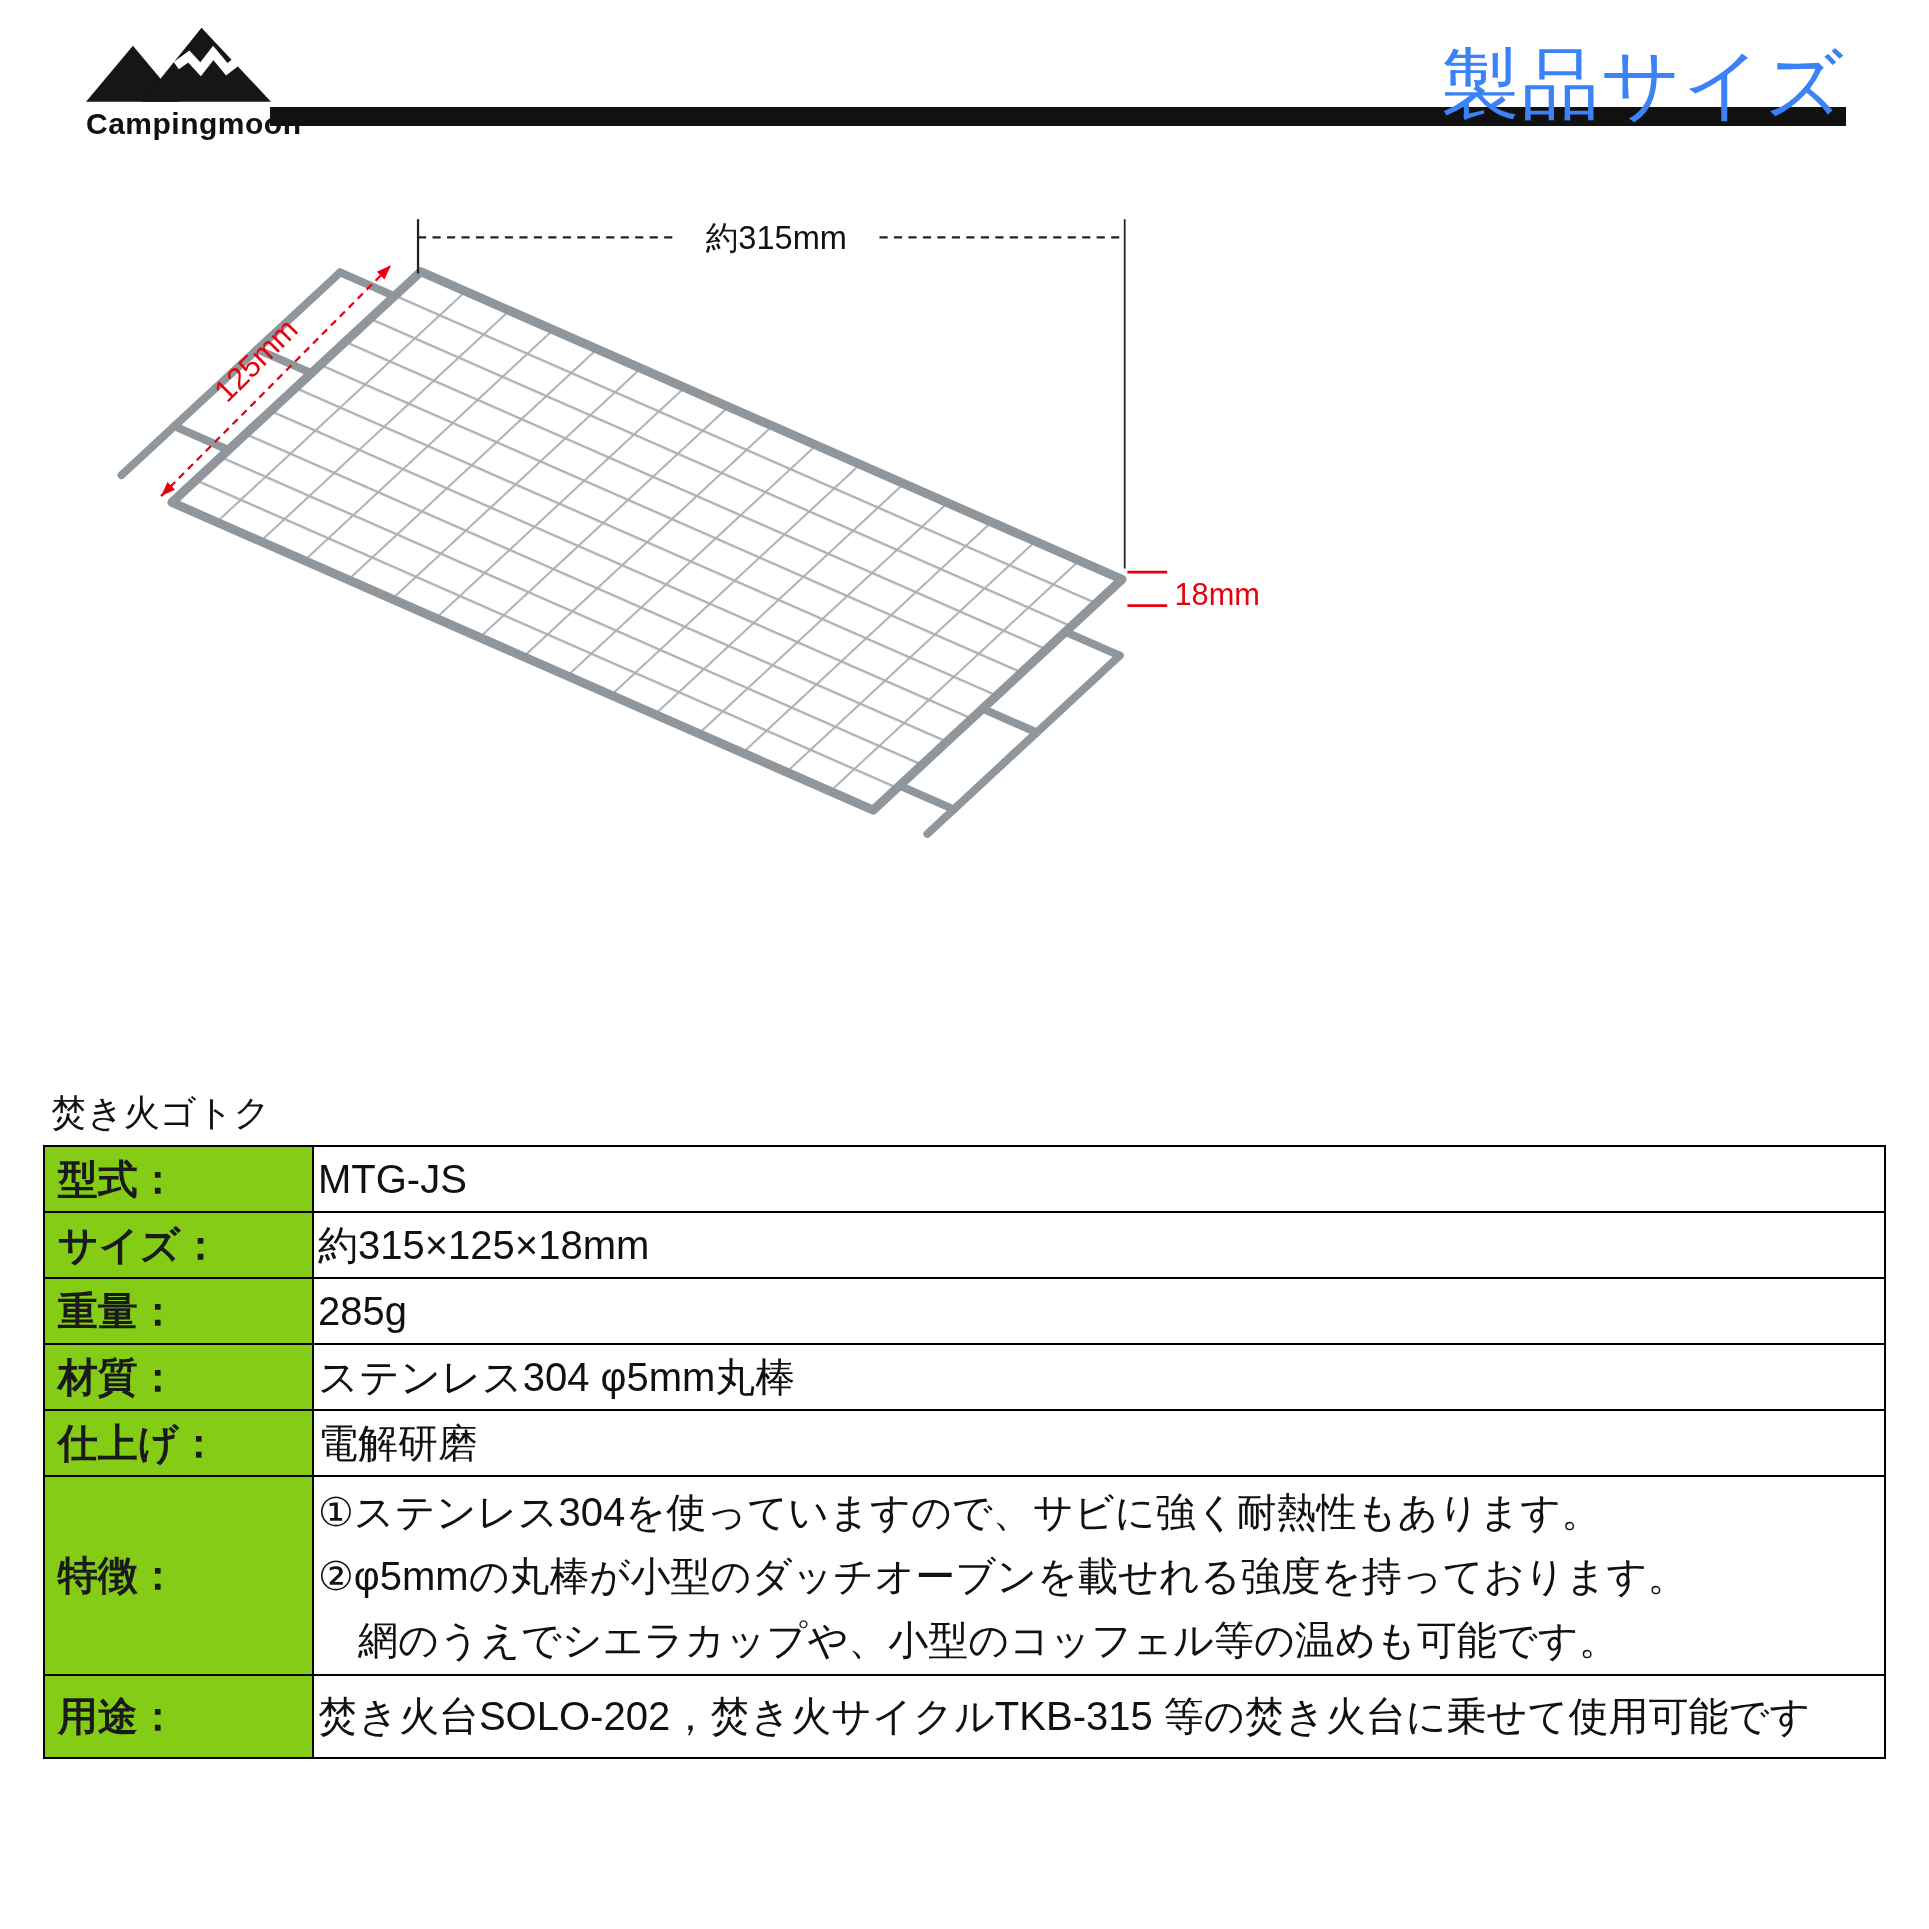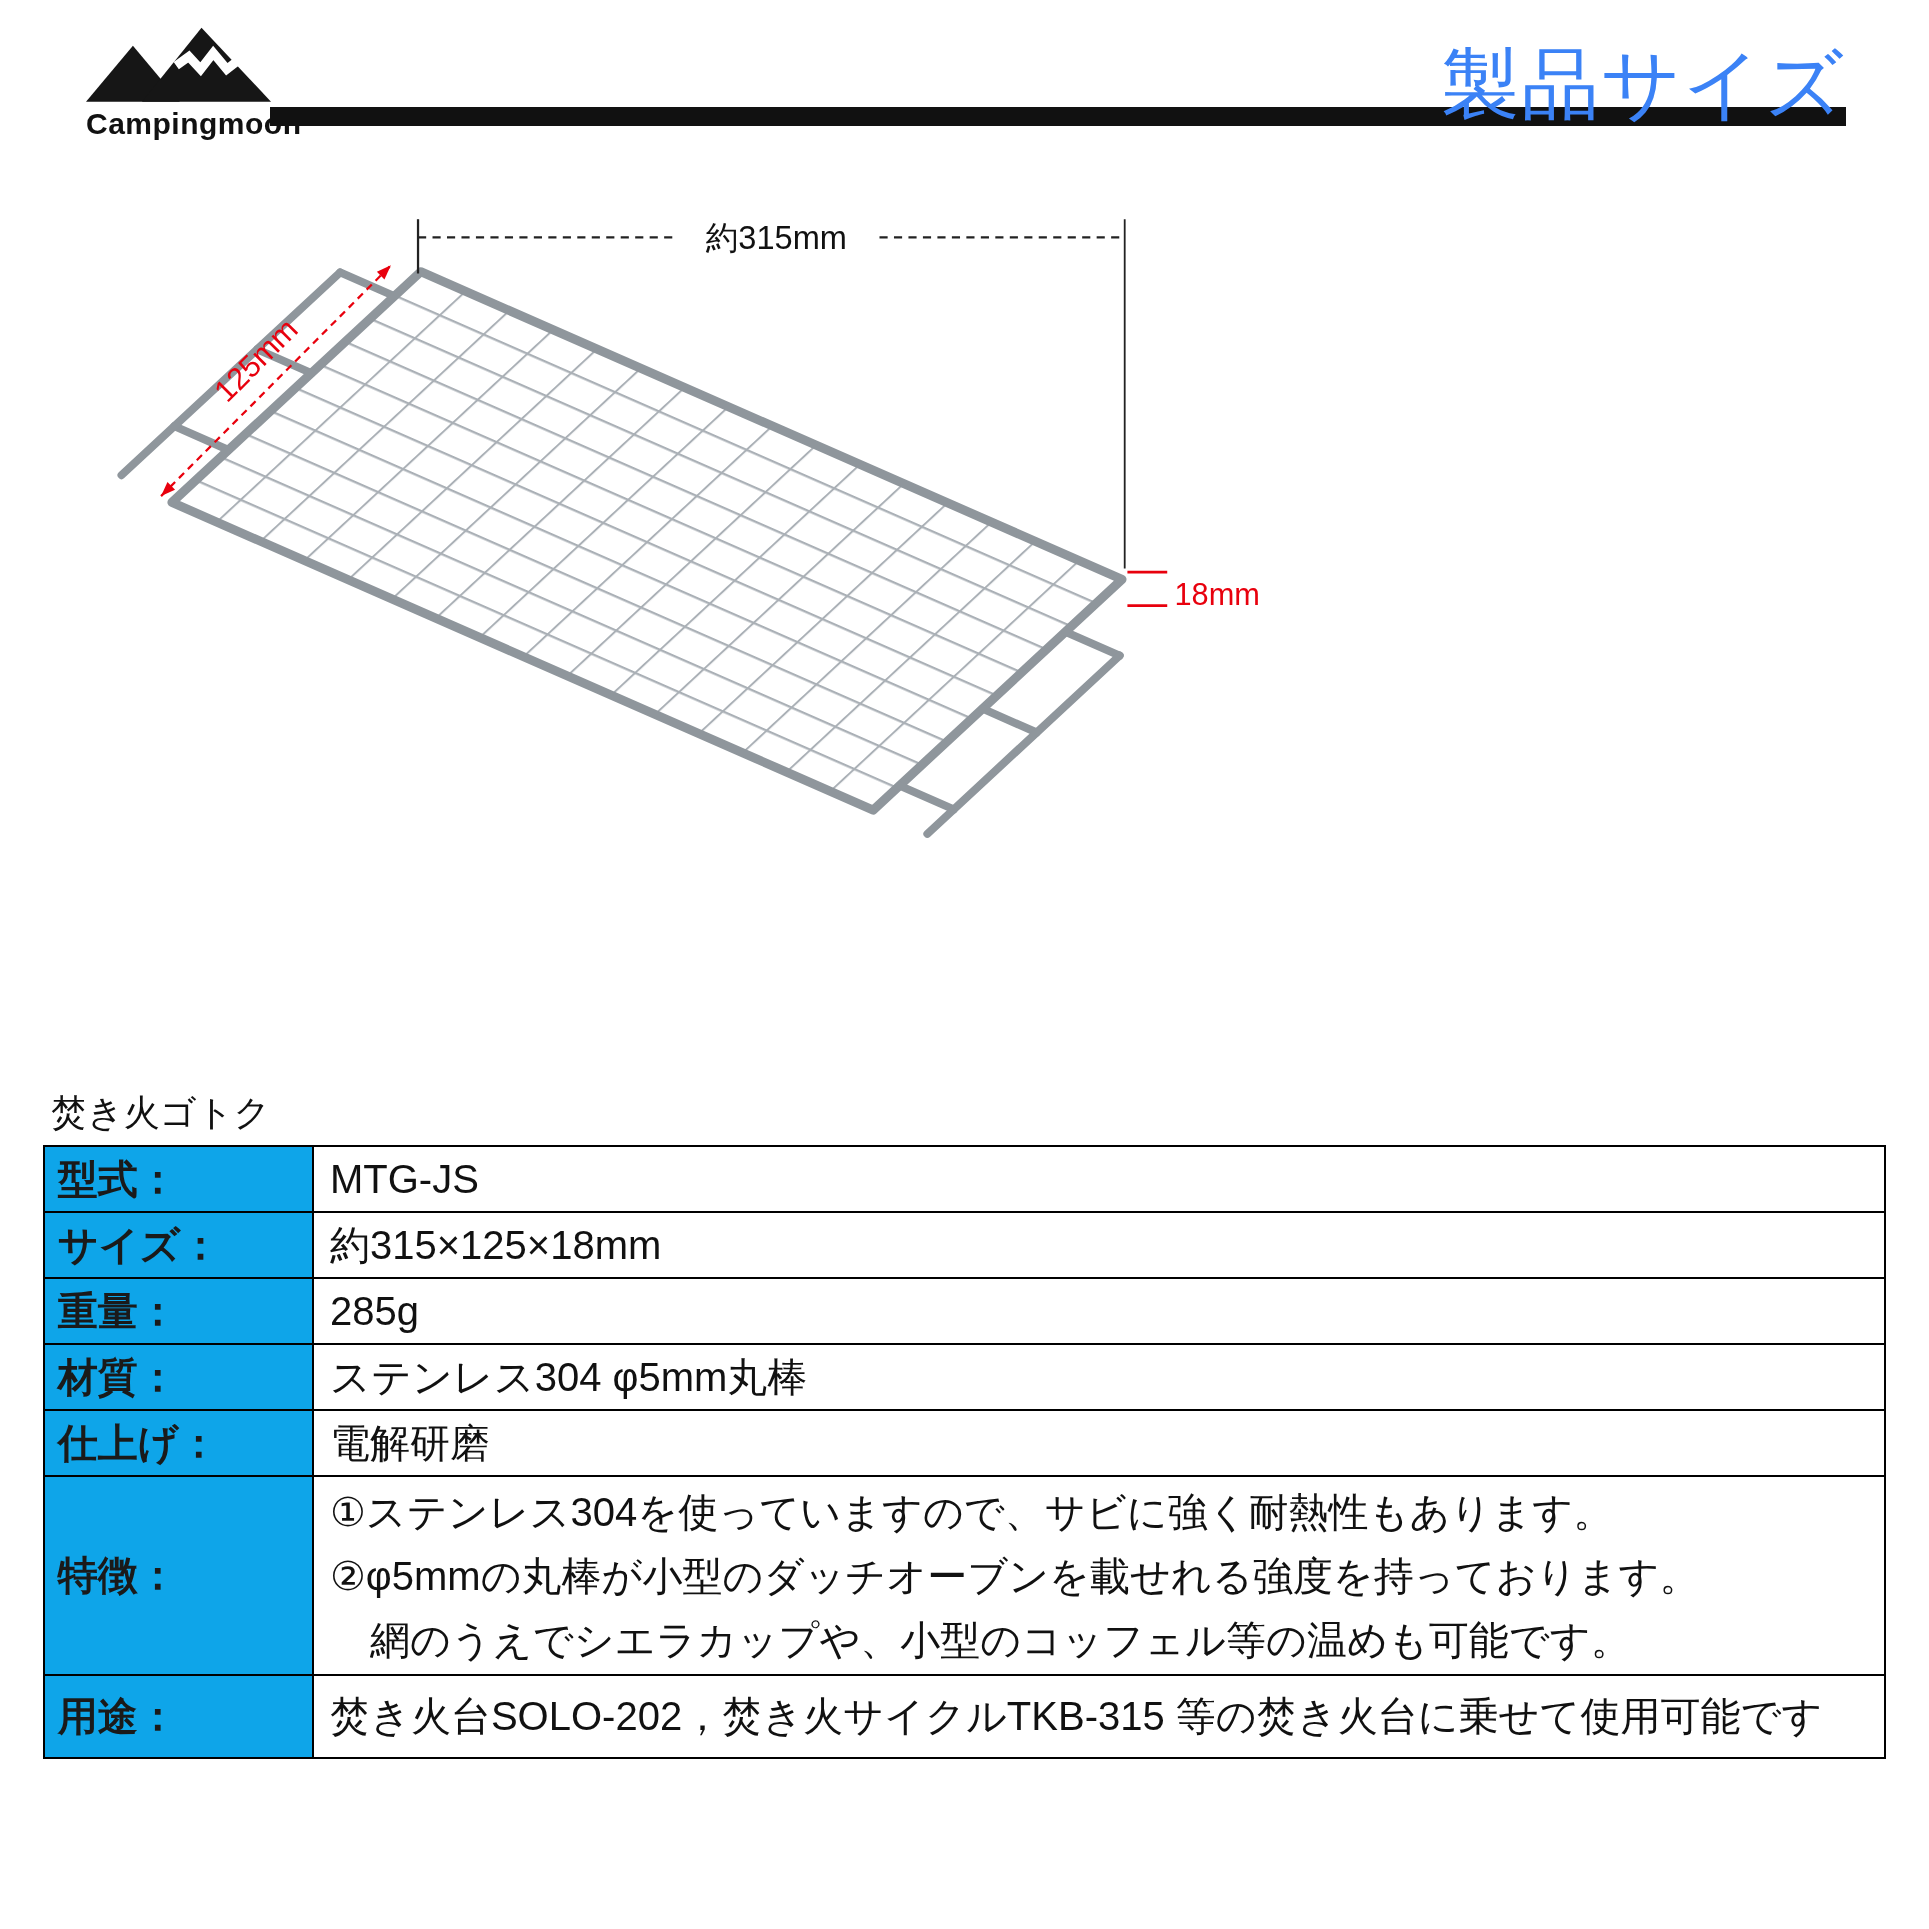--- a/index.html
+++ b/index.html
@@ -14,22 +14,22 @@
   .hbar{position:absolute;left:270px;top:107px;width:1576px;height:19px;background:#111}
   .ptitle{position:absolute;top:33px;right:84px;font-size:78px;font-weight:400;letter-spacing:1.8px;color:#3b82f6}
   
   .diagram{position:absolute;left:0;top:145px}
   .dim-text{font-size:36px;fill:#111}
   .dim-text-red{font-size:34px;fill:#e8000d}
   
   .plabel{position:absolute;left:51px;top:1089px;font-size:36px;font-family:Liberation Mono, monospace;color:#111}
   table.spec{position:absolute;left:43px;top:1145px;width:1843px;border-collapse:collapse;table-layout:fixed}
   .spec th,.spec td{border:2.7px solid #000}
-  .spec th{width:269px;background:#0ea5e9;text-align:left;font-size:40px;font-weight:700;padding-left:12.7px;vertical-align:middle}
-  .spec td{font-size:40px;padding-left:16px;vertical-align:middle;color:#111}
+  .spec th{width:269px;background:#84cc16;text-align:left;font-size:40px;font-weight:700;padding-left:12.7px;vertical-align:middle}
+  .spec td{font-size:40px;padding-left:4px;vertical-align:middle;color:#111}
   tr.r{height:66px}
   tr.r-feature{height:199px}
   tr.r-last{height:83px}
   .feature-line{line-height:64px;white-space:pre}
 </style>
 </head>
 <body>
 
 <div class="logo">
   <svg width="185" height="80" viewBox="0 0 205 88" aria-hidden="true">

